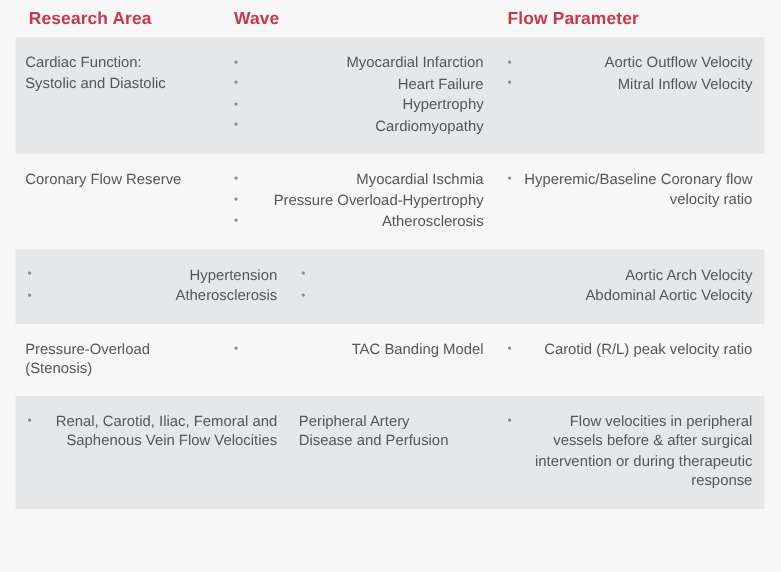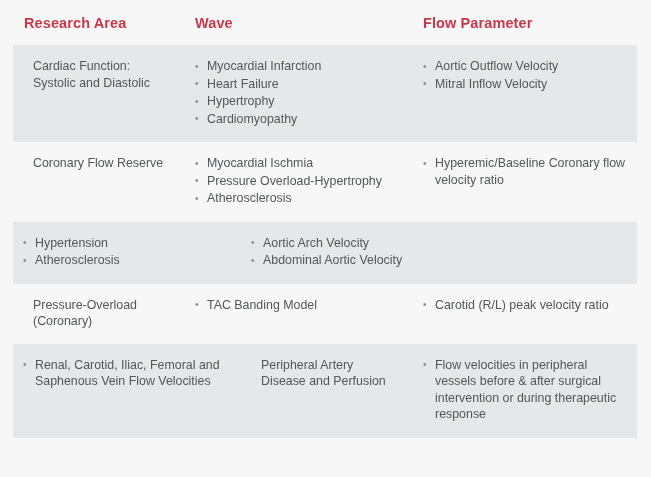--- a/index.html
+++ b/index.html
@@ -20,21 +20,21 @@
   .table-wrap {
     position: relative;
     width: 651px;
     height: 477px;
     padding: 0;
   }
 
   
   .thead {
     display: flex;
-    height: 45px;
+    height: 31px;
     align-items: center;
     padding-left: 13px;
     padding-right: 14px;
   }
 
   .th {
     color: #c8384a;
     font-size: 14.5px;
     font-weight: 700;
     letter-spacing: 0.1px;
@@ -57,21 +57,21 @@
   .row.shaded { background: #e6e7e9; }
 
   .cell {
     font-size: 12.4px;
     line-height: 16.5px;
   }
 
   .cell.area {
     width: 172px;
     flex: 0 0 172px;
-    padding-left: 20px;
+    padding-left: 8px;
     padding-right: 8px;
   }
 
   .cell.model {
     width: 228px;
     flex: 0 0 228px;
     padding-left: 10px;
     padding-right: 10px;
   }
 
@@ -82,20 +82,21 @@
   }
 
   .area-text { white-space: pre-line; }
 
   ul.bullets { list-style: none; margin: 0; padding: 0; }
 
   ul.bullets li {
     position: relative;
     padding-left: 12px;
     margin: 0 0 1px 0;
+    text-align: right;
   }
 
   ul.bullets li::before {
     content: "\2022";
     position: absolute;
     left: 0;
     top: -0.5px;
     font-size: 10px;
     line-height: 17px;
     color: #8b8e92;
@@ -160,21 +161,21 @@
         <div class="cell flow">
           <ul class="bullets">
             <li>Aortic Arch Velocity</li>
             <li>Abdominal Aortic Velocity</li>
           </ul>
         </div>
       </div>
       <div class="row">
         <div class="cell area">
           <div class="area-text">Pressure-Overload
-(Coronary)</div>
+(Stenosis)</div>
         </div>
         <div class="cell model">
           <ul class="bullets">
             <li>TAC Banding Model</li>
           </ul>
         </div>
         <div class="cell flow">
           <ul class="bullets">
             <li>Carotid (R/L) peak velocity ratio</li>
           </ul>

